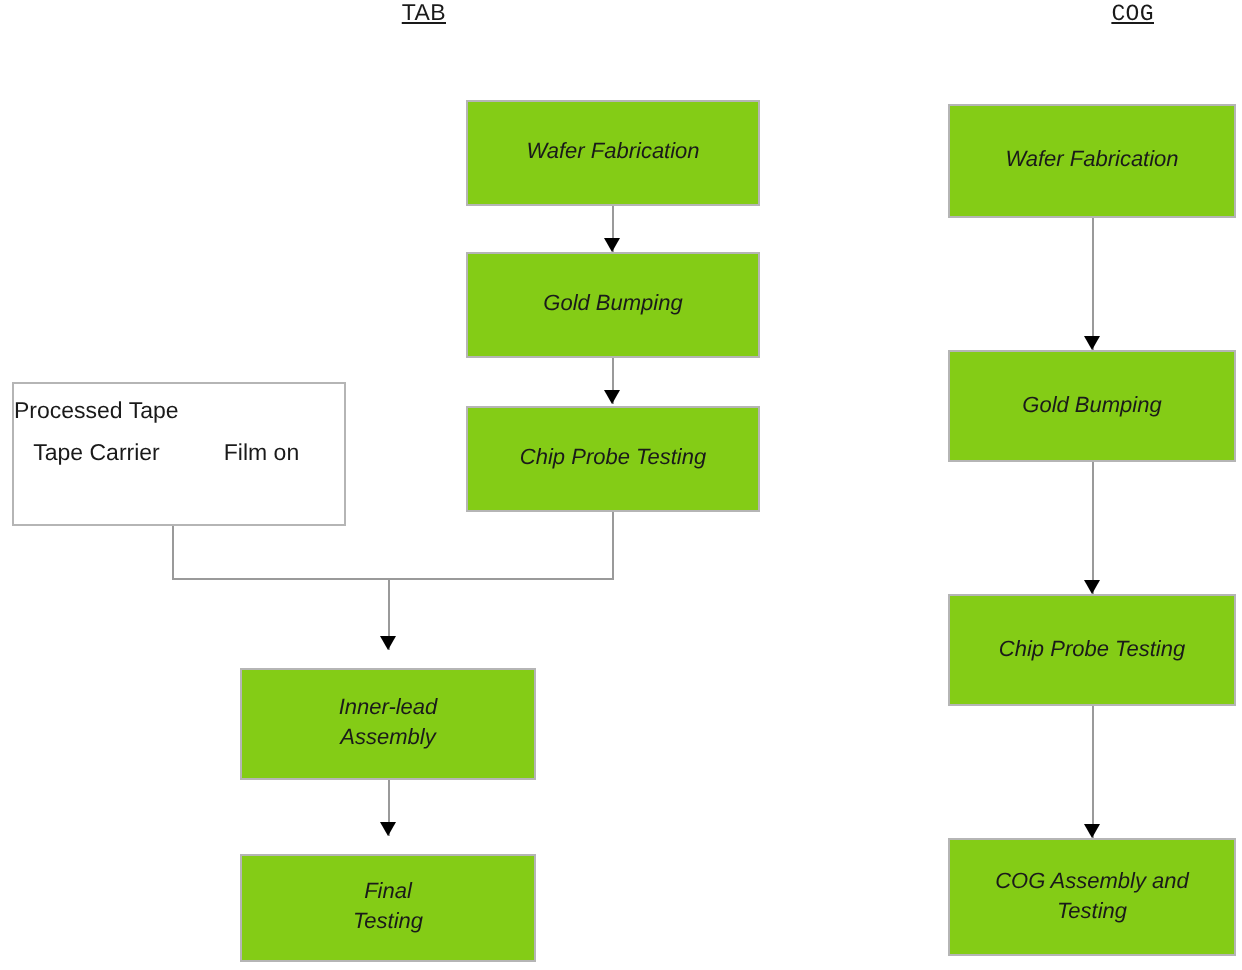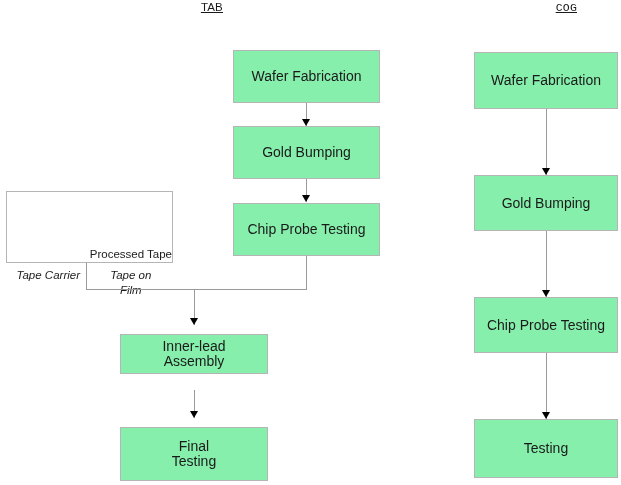--- a/index.html
+++ b/index.html
@@ -27,51 +27,50 @@
     color: #1a1a1a;
     text-decoration: underline;
     text-align: right;
     white-space: nowrap;
     letter-spacing: 0.2px;
   }
   .node {
     position: absolute;
     box-sizing: border-box;
     border: 1px solid #b5b5b5;
-    background: #86efac;
+    background: #84cc16;
     display: flex;
     flex-direction: column;
     align-items: center;
     justify-content: center;
     text-align: center;
-    font-size: 14px;
+    font-size: 11px;
     line-height: 15px;
     color: #1a1a1a;
+    font-style: italic;
   }
   .node .line { display: block; white-space: nowrap; }
   
   .tape-node {
     position: absolute;
     box-sizing: border-box;
     border: 1px solid #b5b5b5;
     background: #ffffff;
     font-size: 11.5px;
     line-height: 15px;
     color: #1a1a1a;
   }
   .tape-head {
-    text-align: right;
+    text-align: left;
     padding-top: 7px;
     white-space: nowrap;
-    margin-top: 48px;
   }
   .tape-cols {
     display: flex;
     padding-top: 6px;
-    font-style: italic;
   }
   .tape-col {
     flex: 1 1 50%;
     text-align: center;
   }
   .tape-col .line { display: block; white-space: nowrap; }
   
   .vline {
     position: absolute;
     width: 1px;
@@ -117,33 +116,32 @@
     <span class="line">Chip Probe Testing</span>
   </div>
 
   <div class="tape-node" style="left:6px; top:191px; width:167px; height:72px;">
     <div class="tape-head">Processed Tape</div>
     <div class="tape-cols">
       <div class="tape-col">
         <span class="line">Tape Carrier</span>
       </div>
       <div class="tape-col">
-        <span class="line">Tape on</span>
-        <span class="line">Film</span>
+        <span class="line">Film on</span>
       </div>
     </div>
   </div>
 
   <div class="vline" style="left:86px; top:263px; height:27px;"></div>
   <div class="vline" style="left:306px; top:256px; height:34px;"></div>
   <div class="hline" style="left:86px; top:289px; width:221px;"></div>
   <div class="vline" style="left:194px; top:289px; height:36px;"></div>
   <div class="arrow" style="left:189.5px; top:318px;"></div>
 
-  <div class="node" style="left:120px; top:334px; width:148px; height:40px;">
+  <div class="node" style="left:120px; top:334px; width:148px; height:56px;">
     <span class="line">Inner-lead</span>
     <span class="line">Assembly</span>
   </div>
 
   <div class="vline" style="left:194px; top:390px; height:28px;"></div>
   <div class="arrow" style="left:189.5px; top:411px;"></div>
 
   <div class="node" style="left:120px; top:427px; width:148px; height:54px;">
     <span class="line">Final</span>
     <span class="line">Testing</span>
@@ -164,16 +162,17 @@
   <div class="arrow" style="left:541.5px; top:290px;"></div>
 
   <div class="node" style="left:474px; top:297px; width:144px; height:56px;">
     <span class="line">Chip Probe Testing</span>
   </div>
 
   <div class="vline" style="left:546px; top:353px; height:66px;"></div>
   <div class="arrow" style="left:541.5px; top:412px;"></div>
 
   <div class="node" style="left:474px; top:419px; width:144px; height:59px;">
+    <span class="line">COG Assembly and</span>
     <span class="line">Testing</span>
   </div>
 
 </div>
 
 </body></html>

